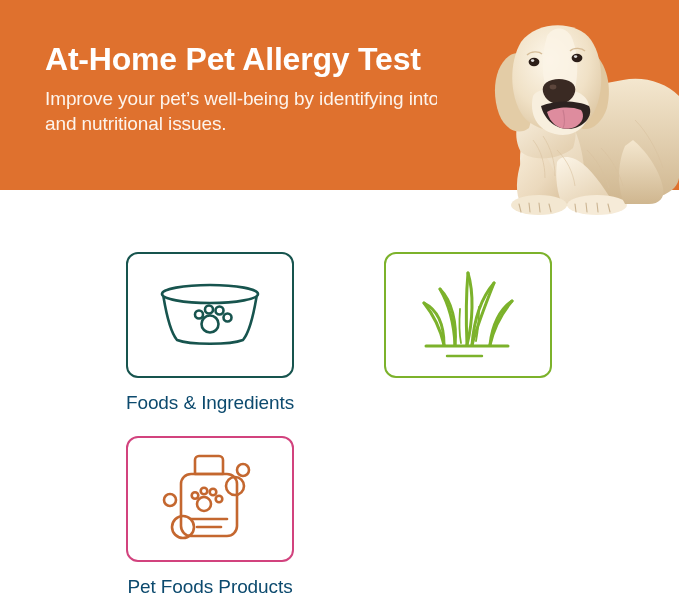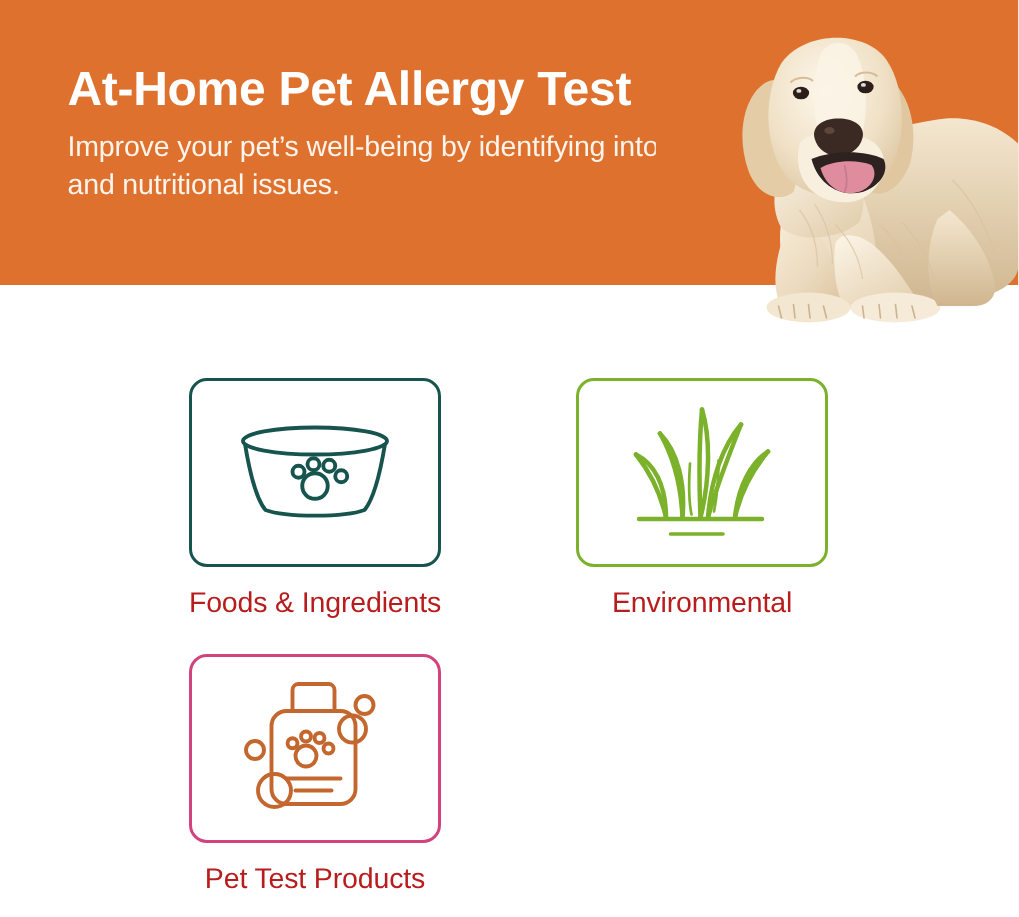--- a/index.html
+++ b/index.html
@@ -100,21 +100,21 @@
   }
   .card.c-foods        { border-color: #17544E; }
   .card.c-environment  { border-color: #7CB22B; }
   .card.c-nutritional  { border-color: #E9D520; }
   .card.c-petcare      { border-color: #D2437E; }
 
   .card-label {
     margin-top: 13px;
     font-size: 19px;
     line-height: 24px;
-    color: #b91c1c;
+    color: #0c4a6e;
     text-align: center;
     white-space: nowrap;
     letter-spacing: -0.1px;
   }
 
   .icon-svg { display: block; }
 </style>
 </head>
 <body>
 
@@ -278,21 +278,20 @@
                 <path d="M63 40 C63 52 62 64 60 74" stroke-width="1.8"></path>
               </g>
 
               <g stroke="#7CB22B" stroke-width="3" stroke-linecap="round">
                 <path d="M10 79 H92"></path>
                 <path d="M31 89 H66" stroke-width="2.4"></path>
               </g>
             </svg>
           </span>
         </div>
-        <div class="card-label">Environmental</div>
       </div>
     </div>
 
     <div class="grid-row">
 
 
       <div class="cell">
         <div class="card c-petcare">
           <span class="icon">
             <svg class="icon-svg" width="102" height="102" viewBox="0 0 102 102" aria-hidden="true">
@@ -313,17 +312,17 @@
                 <path d="M38 79 H62"></path>
 
                 <circle cx="84" cy="22" r="6"></circle>
                 <circle cx="76" cy="38" r="9"></circle>
                 <circle cx="11" cy="52" r="6"></circle>
                 <circle cx="24" cy="79" r="11"></circle>
               </g>
             </svg>
           </span>
         </div>
-        <div class="card-label">Pet Test Products</div>
+        <div class="card-label">Pet Foods Products</div>
       </div>
     </div>
   </div>
 </div>
 
 </body></html>

